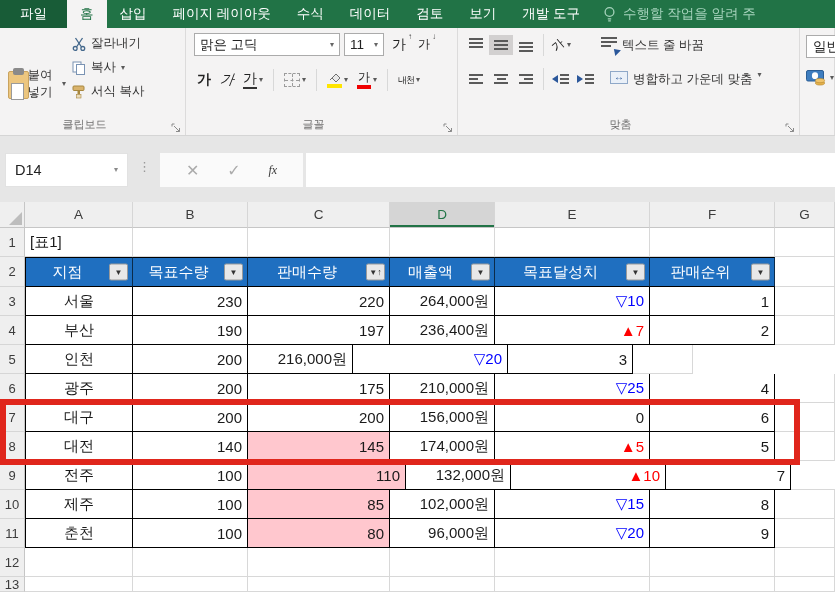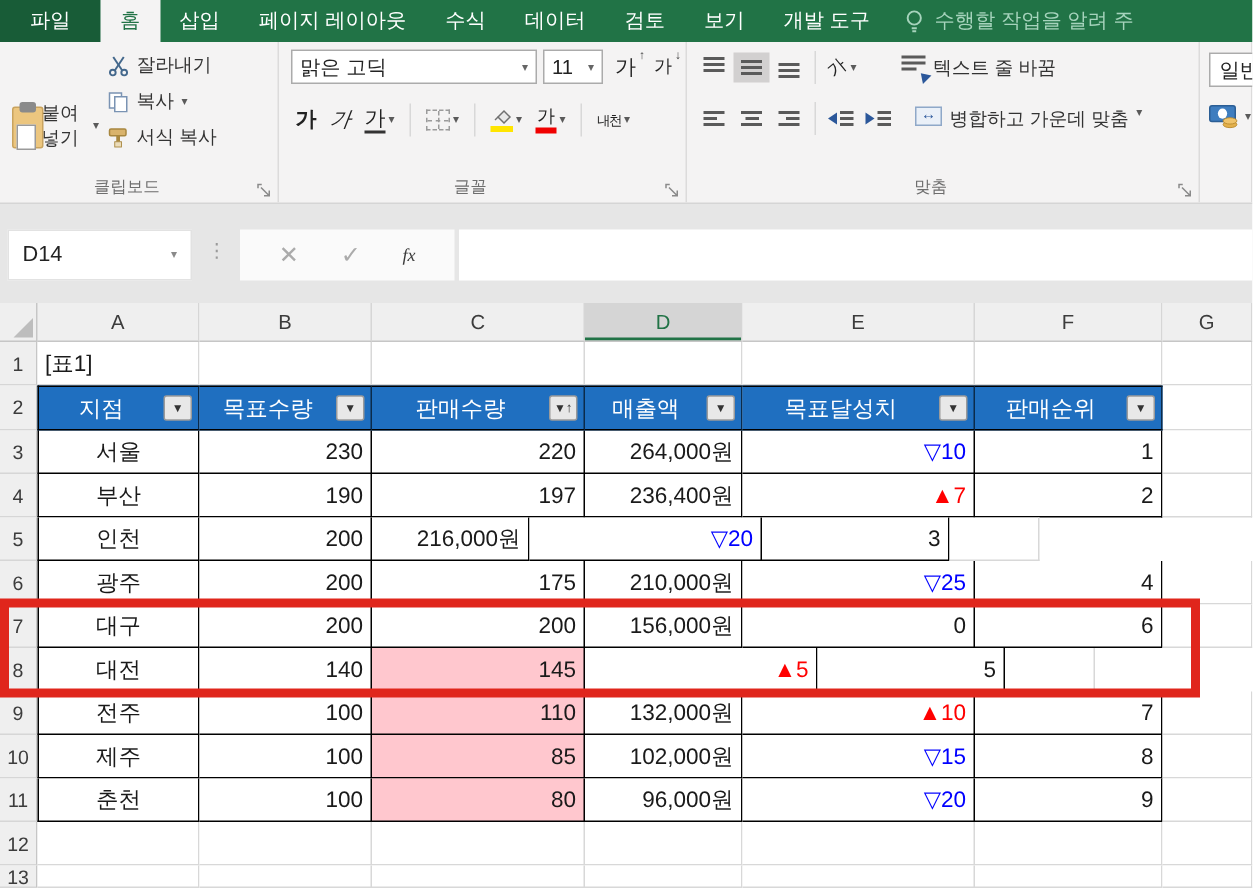--- a/index.html
+++ b/index.html
@@ -30,21 +30,21 @@
   .clipclip { position:absolute; left:5px; top:0; width:11px; height:7px; background:#8A8A8A; border-radius:2px; }
   .clippage { position:absolute; right:0; bottom:0; width:13px; height:17px; background:#fff; border:1px solid #9A9A9A; }
   .paste span.lbl { font-size:12.5px; color:#333; }
   .clip-list { display:flex; flex-direction:column; margin:5px 0 0 6px; gap:3px; }
   .sbtn { display:flex; align-items:center; gap:5px; font-size:12.5px; color:#333; height:21px; white-space:nowrap; }
 
   
   .g-font { width:272px; }
   .frow1 { display:flex; align-items:center; margin:5px 0 0 8px; gap:4px; }
   .combo { background:#fff; border:1px solid #ABABAB; height:23px; display:flex; align-items:center; font-size:13.5px; color:#222; padding:0 5px; }
-  .fontname { width:164px; }
+  .fontname { width:146px;font-family:Liberation Serif, serif; }
   .fontsize { width:40px; }
   .combo .caret { margin-left:auto; padding-left:4px; color:#666; }
   .chbtn { position:relative; font-size:14px; color:#222; padding:0 4px; }
   .chbtn .arr { position:absolute; top:-4px; right:-2px; font-size:8px; color:#444; }
   .chbtn.small { font-size:12px; }
   .frow2 { display:flex; align-items:center; margin:13px 0 0 8px; gap:3px; }
   .ibtn { display:flex; align-items:center; gap:2px; height:22px; padding:0 3px; font-size:14px; color:#222; }
   .b { font-weight:bold; }
   .i { font-style:italic; transform:skewX(-8deg); }
   .u { border-bottom:2px solid #333; line-height:1.1; }
@@ -474,29 +474,30 @@
         <div class="cell tb num intable" style="width: 105px;">156,000원</div>
         <div class="cell tb num gap-zero intable" style="width: 155px;">0</div>
         <div class="cell tb num intable" style="width: 125px;">6</div>
         <div class="cell" style="width: 60px;"></div>
       </div>
       <div class="shrow" style="height: 29px;">
         <div class="gut" style="width: 25px;">8</div>
         <div class="cell tb ctr intable tleft" style="width: 108px;">대전</div>
         <div class="cell tb num intable" style="width: 115px;">140</div>
         <div class="cell tb num pink intable" style="width: 142px;">145</div>
+        <div class="cell tb num intable" style="width: 105px;">174,000원</div>
         <div class="cell tb num gap-up intable" style="width: 155px;">▲5</div>
         <div class="cell tb num intable" style="width: 125px;">5</div>
         <div class="cell" style="width: 60px;"></div>
       </div>
       <div class="shrow" style="height: 29px;">
         <div class="gut" style="width: 25px;">9</div>
         <div class="cell tb ctr intable tleft" style="width: 108px;">전주</div>
         <div class="cell tb num intable" style="width: 115px;">100</div>
-        <div class="cell tb num pink intable" style="width: 142px; padding-left: 44px;">110</div>
+        <div class="cell tb num pink intable" style="width: 158px; padding-left: 44px;">110</div>
         <div class="cell tb num intable" style="width: 105px;">132,000원</div>
         <div class="cell tb num gap-up intable" style="width: 155px;">▲10</div>
         <div class="cell tb num intable" style="width: 125px;">7</div>
         <div class="cell" style="width: 60px;"></div>
       </div>
       <div class="shrow" style="height: 29px;">
         <div class="gut" style="width: 25px;">10</div>
         <div class="cell tb ctr intable tleft" style="width: 108px;">제주</div>
         <div class="cell tb num intable" style="width: 115px;">100</div>
         <div class="cell tb num pink intable" style="width: 142px;">85</div>

